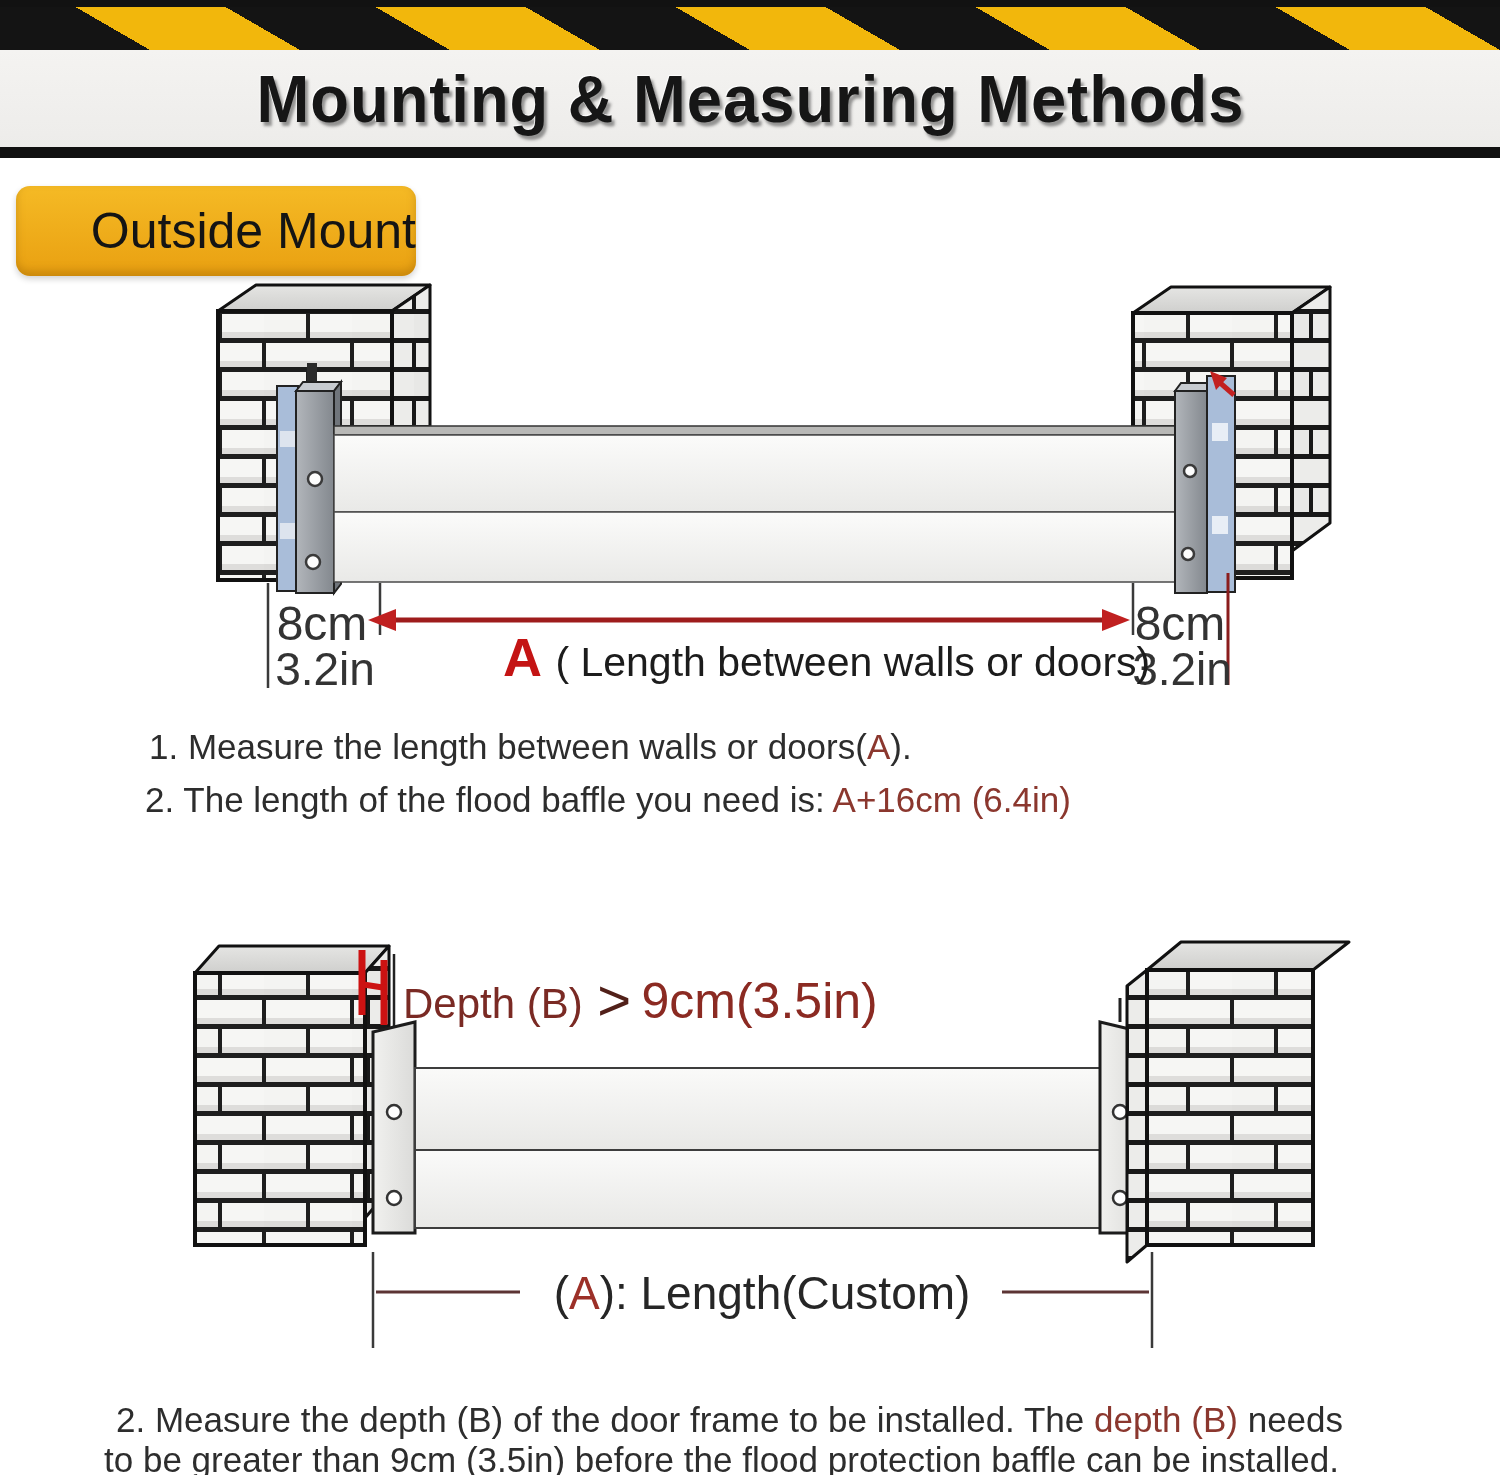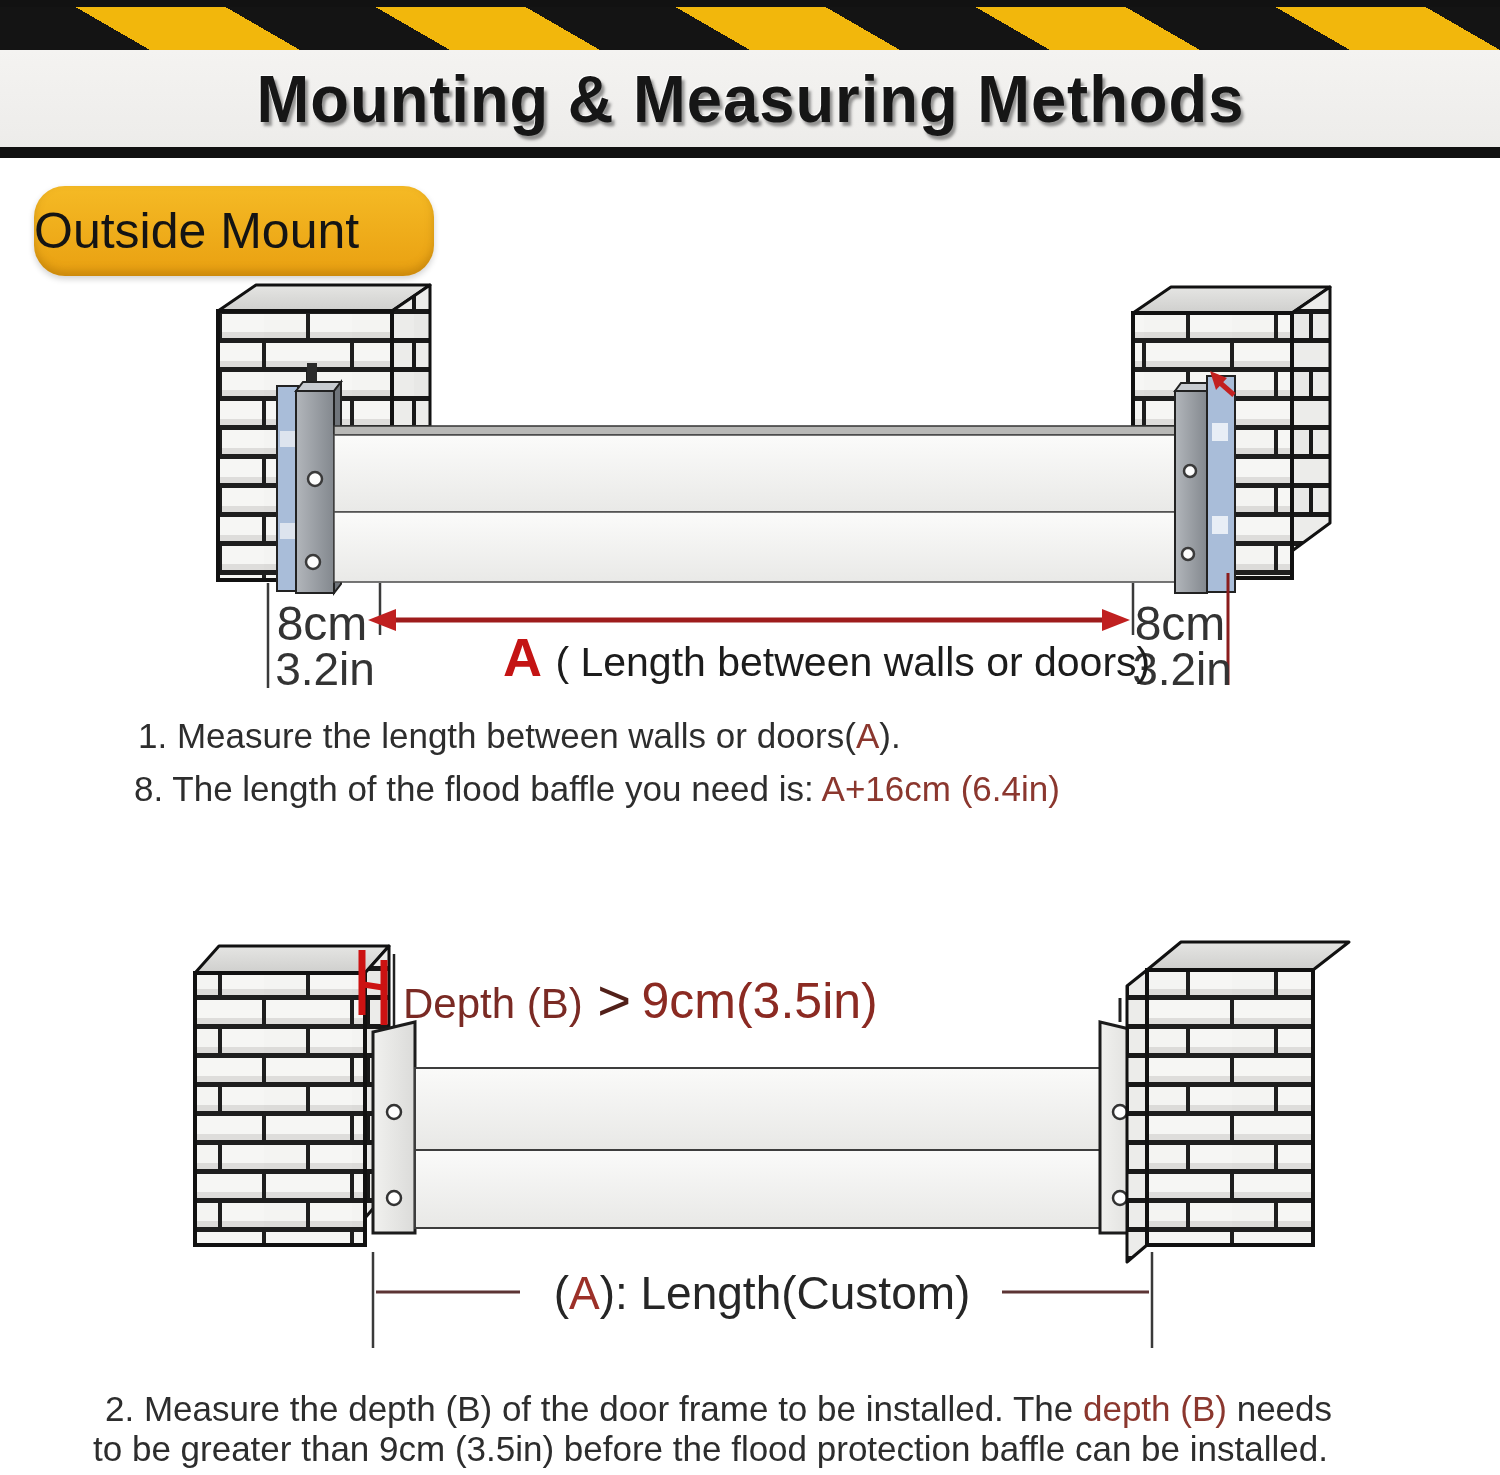--- a/index.html
+++ b/index.html
@@ -12,35 +12,35 @@
            background:repeating-linear-gradient(30deg,#141414 0 75px,#f2b70c 75px 150px);}
   .titleband{position:absolute;left:0;top:50px;width:1500px;height:97px;
              background:linear-gradient(180deg,#f4f3f1,#edecea);
              display:flex;align-items:center;justify-content:center;}
   .titleband h1{margin:0;font-size:66px;font-weight:bold;color:#161616;letter-spacing:1px;
                 transform:scaleX(.96);
                 text-shadow:-1px -1px 0 rgba(255,255,255,.85), 3px 4px 3px rgba(70,70,70,.55);}
   .blackbar{position:absolute;left:0;top:147px;width:1500px;height:11px;background:#111;}
 
   
-  .badge{position:absolute;left:34px;width:400px;height:90px;border-radius:31px;
+  .badge{position:absolute;left:16px;width:400px;height:90px;border-radius:14px;
          background:linear-gradient(180deg,#f5ba25,#e9a011);
          box-shadow:inset 0 -5px 8px rgba(140,90,0,.35), 0 3px 6px rgba(0,0,0,.18);
-         display:flex;align-items:center;justify-content:flex-start;}
+         display:flex;align-items:center;justify-content:flex-end;}
   .badge span{font-size:50px;color:#141414;}
   .badge-outside{top:186px;}
   .badge-inside{top:839px;}
 
   
   .diagram{position:absolute;left:0;display:block;}
   .dg-outside{top:283px;}
   .dg-inside{top:940px;}
 
   
-  .step{position:absolute;margin:0;font-size:35px;color:#2d2d2d;white-space:nowrap;}
+  .step{position:absolute;margin:11px;font-size:35px;color:#2d2d2d;white-space:nowrap;}
   .step .red{color:#8b372e;}
   .o-step1{left:138px;top:716px;}
   .o-step2{left:134px;top:769px;}
   .i-step1{left:100px;top:1338px;}
   .i-step2{left:105px;top:1389px;text-align:center;}
   .i-step3{left:93px;top:1429px;}
 </style>
 </head>
 <body>
 
@@ -142,21 +142,21 @@
       <text x="1180" y="357" text-anchor="middle" font-size="48" fill="#333">8cm</text>
       <text x="1182" y="402" text-anchor="middle" font-size="46" fill="#333">3.2in</text>
       <text x="503" y="393" font-size="41" fill="#1c1c1c">
         <tspan font-size="54" font-weight="bold" fill="#c41414">A</tspan>
         <tspan dx="2">( Length between walls or doors)</tspan>
       </text>
     </g>
   </svg>
 
   <p class="step o-step1"><span>1. Measure the length between walls or doors(</span><span class="red">A</span><span>).</span></p>
-  <p class="step o-step2"><span>8. The length of the flood baffle you need is: </span><span class="red">A+16cm (6.4in)</span></p>
+  <p class="step o-step2"><span>2. The length of the flood baffle you need is: </span><span class="red">A+16cm (6.4in)</span></p>
 
 
   <svg class="diagram dg-inside" width="1500" height="410" viewBox="0 0 1500 410">
     <defs>
       <pattern id="bk2" width="88" height="58" patternUnits="userSpaceOnUse">
         <rect width="88" height="58" fill="#1e1e1e"></rect>
         <rect x="2" y="2" width="84" height="24" fill="#f6f6f4"></rect>
         <rect x="2" y="20" width="84" height="6" fill="#dedddb"></rect>
         <rect x="-42" y="31" width="84" height="24" fill="#f4f4f2"></rect>
         <rect x="46" y="31" width="84" height="24" fill="#f6f6f4"></rect>

